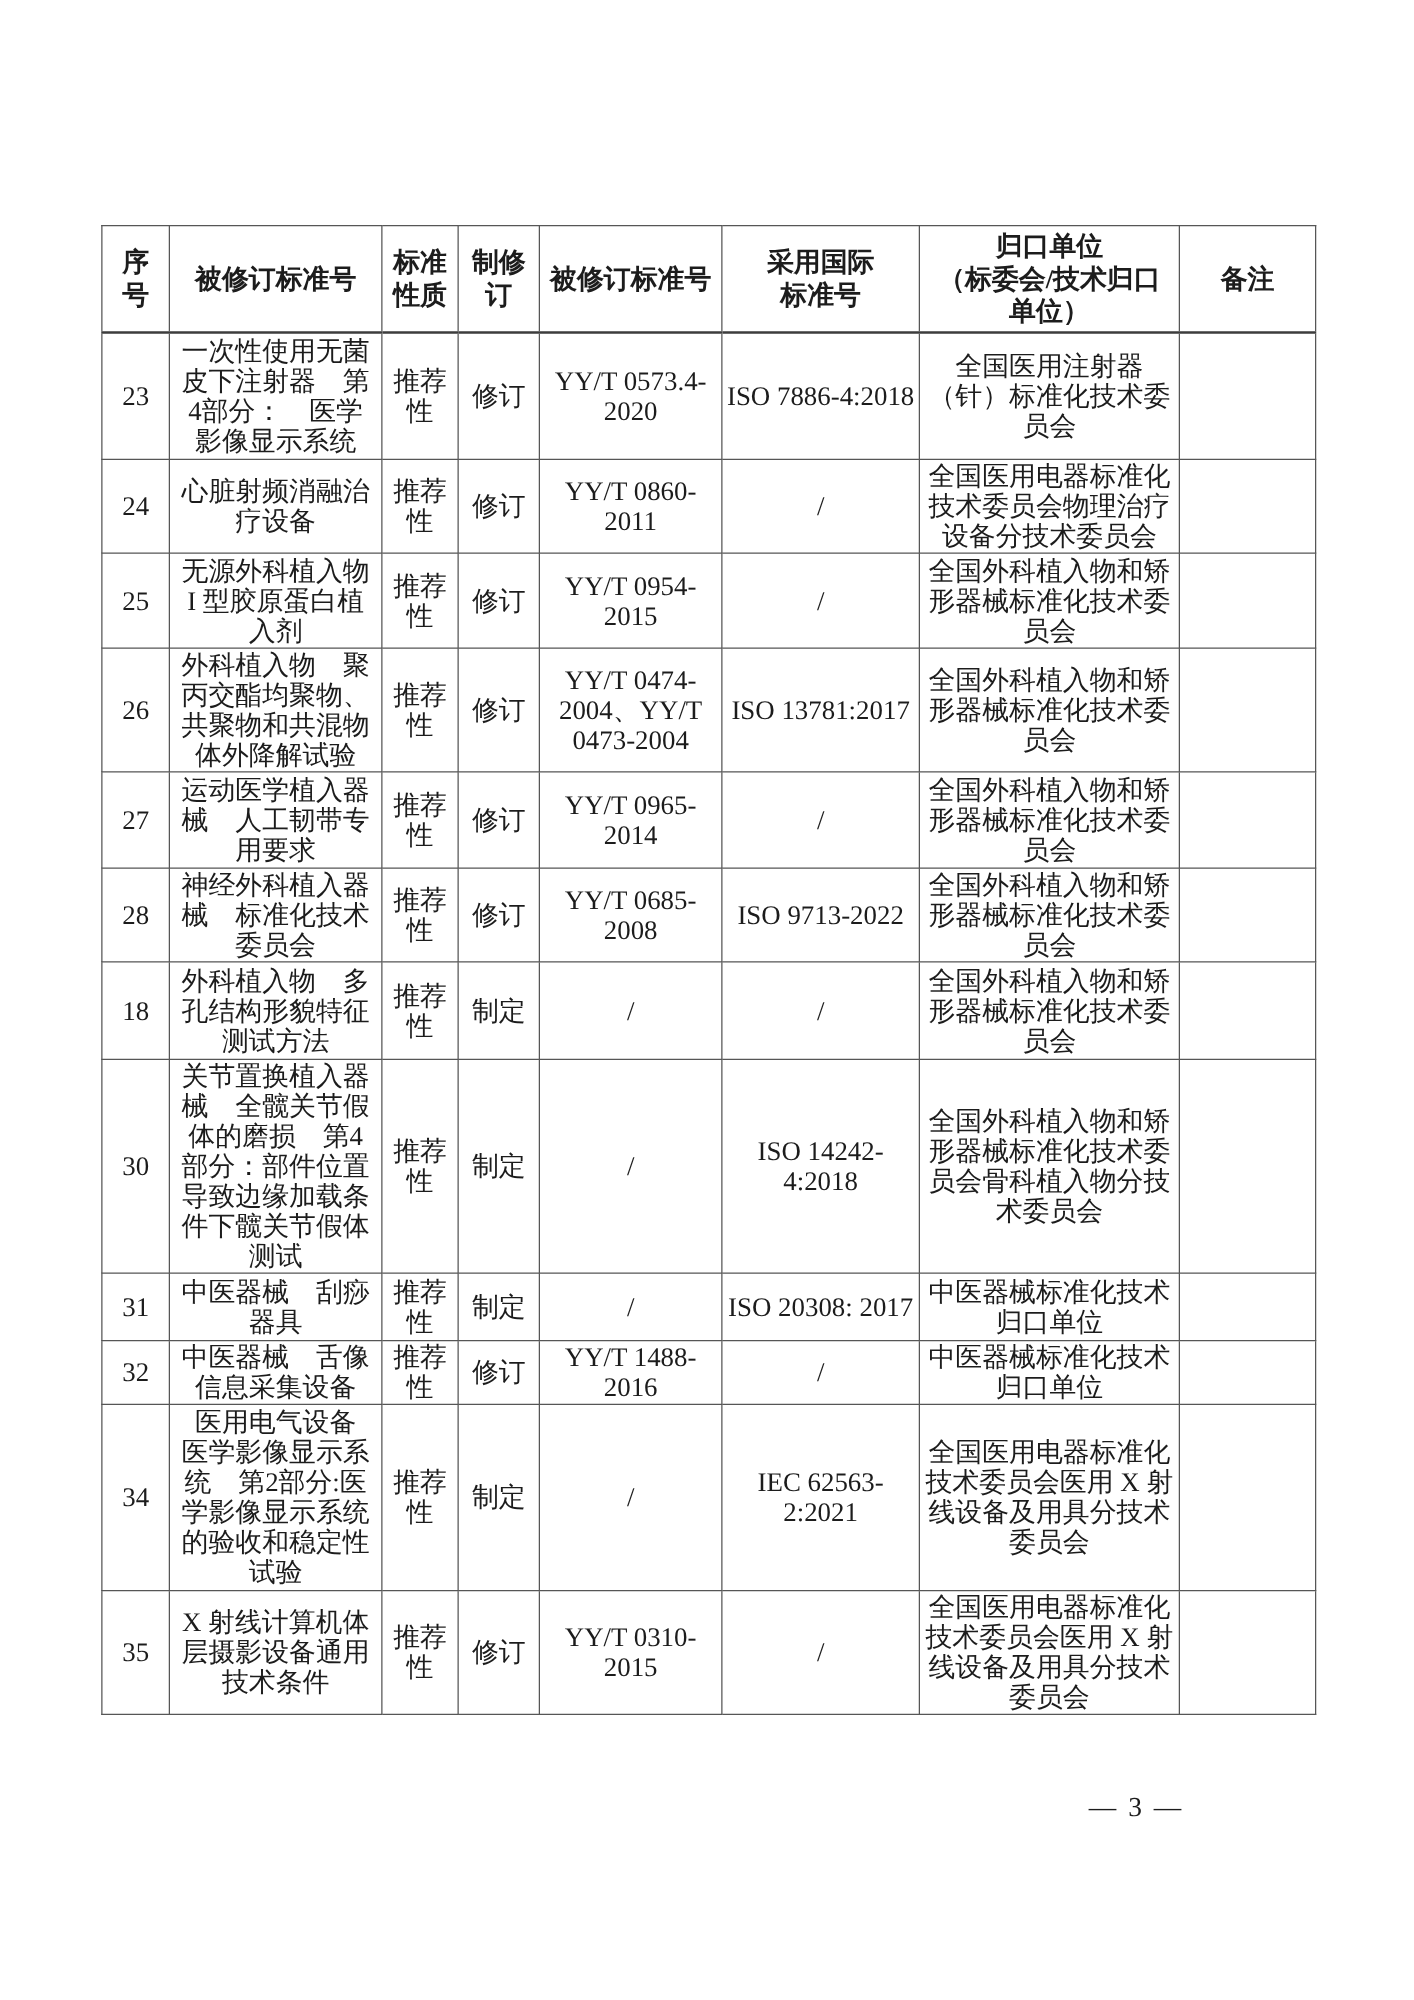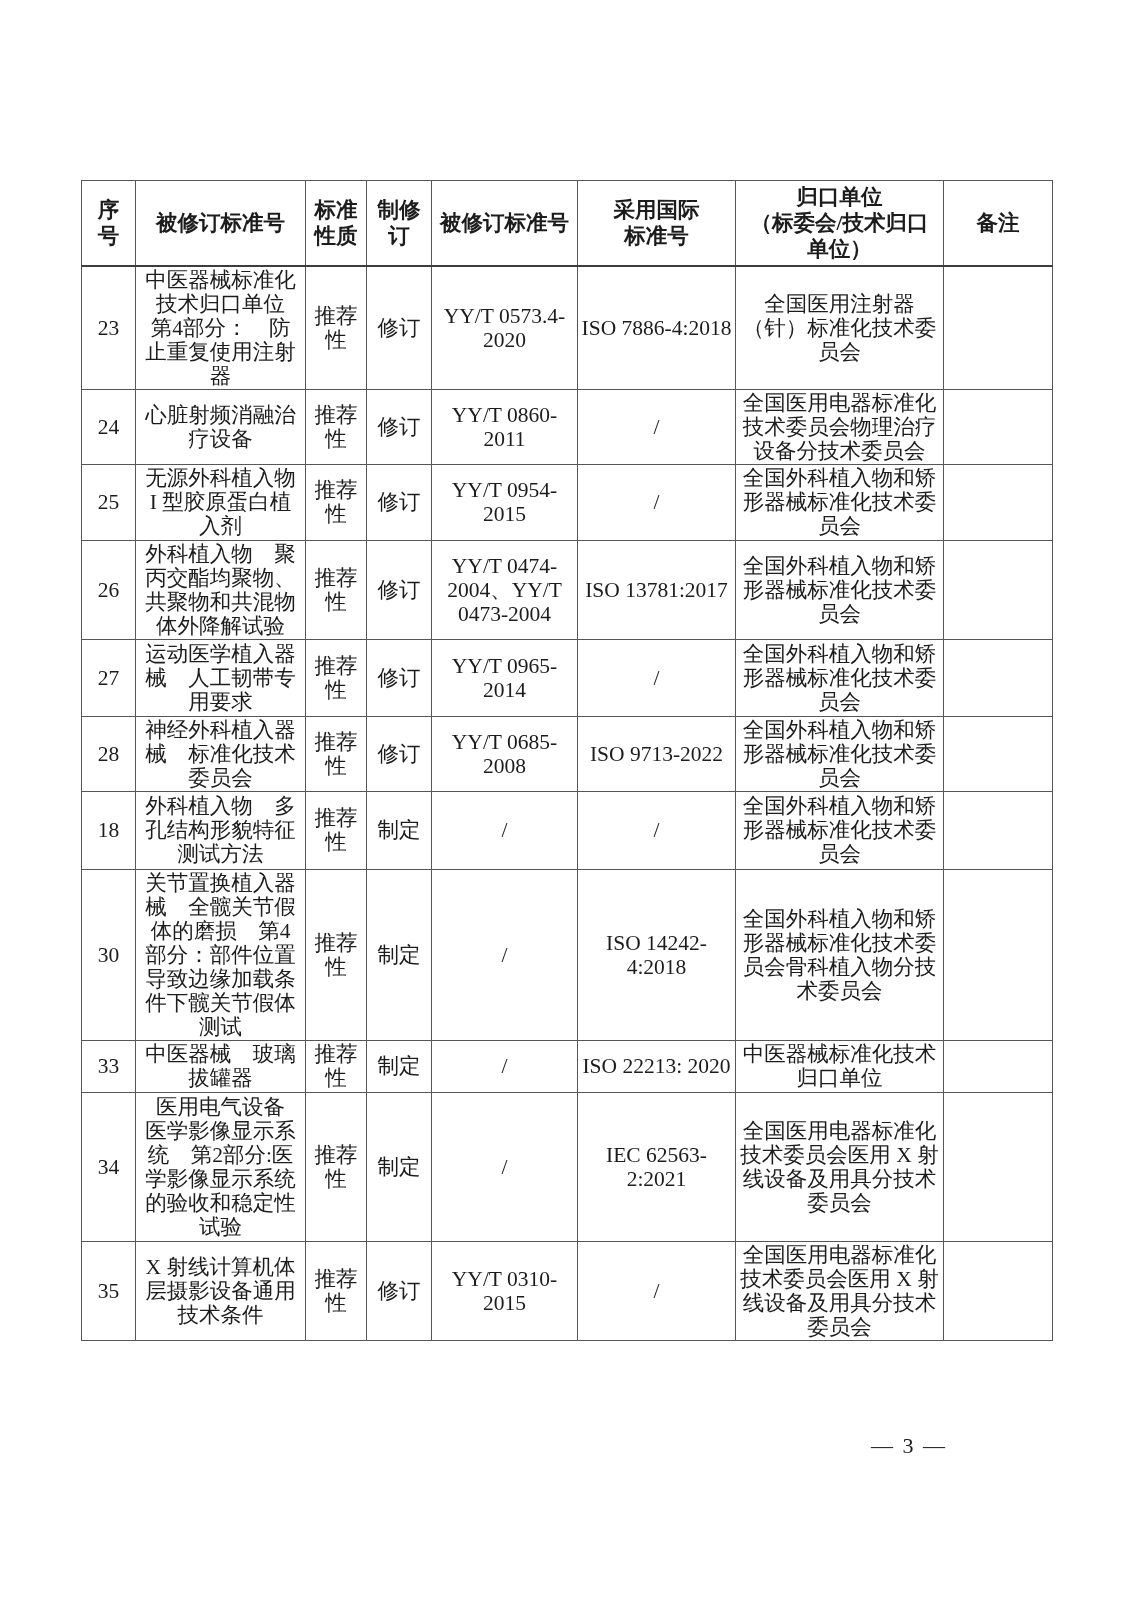--- a/index.html
+++ b/index.html
@@ -85,21 +85,21 @@
         <th>采用国际
 标准号</th>
         <th>归口单位
 （标委会/技术归口单位）</th>
         <th>备注</th>
       </tr>
     </thead>
     <tbody>
       <tr style="height:102px">
         <td>23</td>
-        <td>中医器械标准化技术归口单位　第4部分：　防止重复使用注射器</td>
+        <td>一次性使用无菌皮下注射器　第4部分：　医学影像显示系统</td>
         <td>推荐性</td>
         <td>修订</td>
         <td>YY/T 0573.4-2020</td>
         <td class="c-intl">ISO 7886-4:2018</td>
         <td>全国医用注射器（针）标准化技术委员会</td>
         <td></td>
       </tr>
       <tr style="height:75px">
         <td>24</td>
         <td>心脏射频消融治疗设备</td>
@@ -163,27 +163,37 @@
       <tr style="height:145px">
         <td>30</td>
         <td>关节置换植入器械　全髋关节假体的磨损　第4部分：部件位置导致边缘加载条件下髋关节假体测试</td>
         <td>推荐性</td>
         <td>制定</td>
         <td>/</td>
         <td class="c-intl">ISO 14242-4:2018</td>
         <td>全国外科植入物和矫形器械标准化技术委员会骨科植入物分技术委员会</td>
         <td></td>
       </tr>
-      <tr style="height:52px">
-        <td>33</td>
-        <td>中医器械　玻璃拔罐器</td>
-        <td>推荐性</td>
-        <td>制定</td>
-        <td>/</td>
-        <td class="c-intl">ISO 22213: 2020</td>
+      <tr style="height:54px">
+        <td>31</td>
+        <td>中医器械　刮痧器具</td>
+        <td>推荐性</td>
+        <td>制定</td>
+        <td>/</td>
+        <td class="c-intl">ISO 20308: 2017</td>
+        <td>中医器械标准化技术归口单位</td>
+        <td></td>
+      </tr>
+      <tr style="height:49px">
+        <td>32</td>
+        <td>中医器械　舌像信息采集设备</td>
+        <td>推荐性</td>
+        <td>修订</td>
+        <td>YY/T 1488-2016</td>
+        <td class="c-intl">/</td>
         <td>中医器械标准化技术归口单位</td>
         <td></td>
       </tr>
       <tr style="height:149px">
         <td>34</td>
         <td>医用电气设备　医学影像显示系统　第2部分:医学影像显示系统的验收和稳定性试验</td>
         <td>推荐性</td>
         <td>制定</td>
         <td>/</td>
         <td class="c-intl">IEC 62563-2:2021</td>

